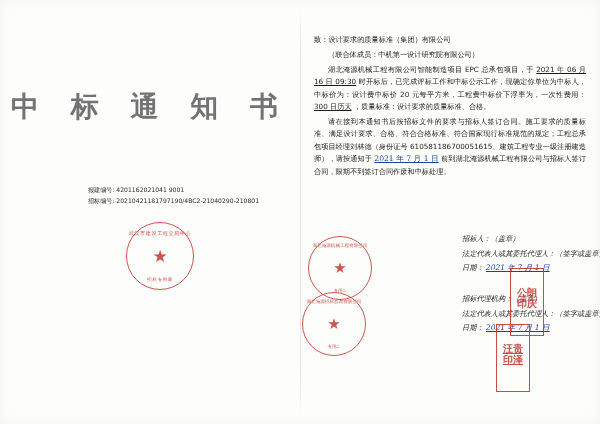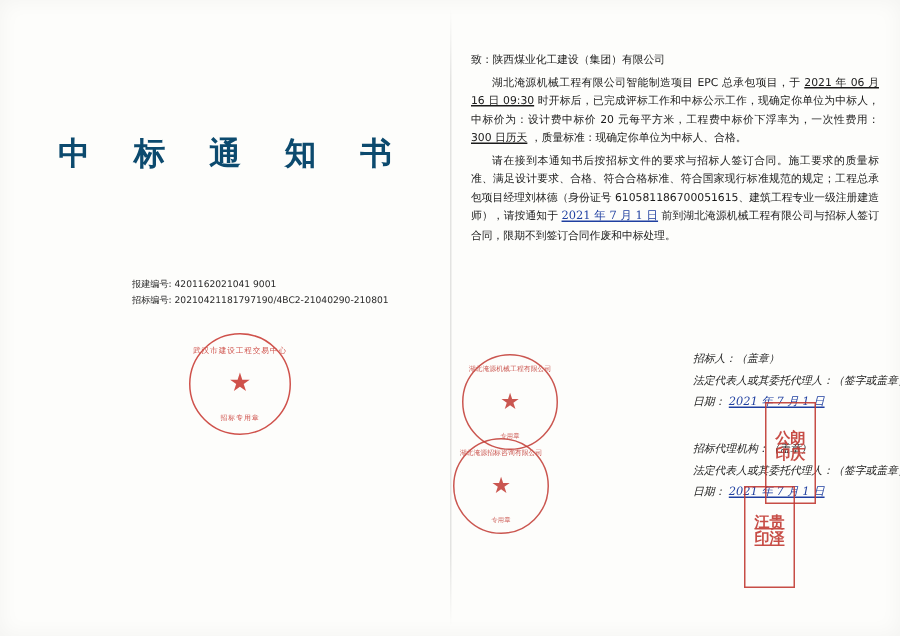--- a/index.html
+++ b/index.html
@@ -51,27 +51,27 @@
     font-family: "DejaVu Serif", serif;
     font-weight: bold;
     font-size: 13.5px;
     letter-spacing: 0.4px;
     color: #111;
   }
   .lp-bigtitle {
     position: absolute;
     left: 0; top: 88px;
     width: 300px;
-    text-align: center;
+    text-align: left;
     font-family: "DejaVu Serif", serif;
     font-weight: bold;
-    font-size: 21px;
+    font-size: 28px;
     letter-spacing: 11px;
     text-indent: 11px;
-    color: #0c4a6e;
+    color: #737373;
   }
   .lp-meta {
     position: absolute;
     left: 88px;
     top: 184px;
     width: 200px;
     font-size: 6.1px;
     line-height: 11px;
     color: #2a2a2a;
   }
@@ -255,28 +255,29 @@
       <div class="arc-top">武汉市建设工程交易中心</div>
       <div class="star">★</div>
       <div class="arc-bottom">招标专用章</div>
     </div>
 
   </div>
 
   <div class="right-page">
 
     <div class="rp-body">
-      <p>致：陕西煤业化工建设（集团）有限公司</p>
+      <p>致：设计要求的质量标准（集团）有限公司</p>
+      <p class="ind">（联合体成员：中机第一设计研究院有限公司）</p>
 
       <p class="ind">
         <span>湖北淹源机械工程有限公司智能制造项目 EPC 总承包项目，于</span>
         <span class="u">2021 年 06 月 16 日 09:30</span>
         <span>时开标后，已完成评标工作和中标公示工作，现确定你单位为中标人，中标价为：设计费中标价 20 元每平方米，工程费中标价下浮率为，一次性费用：</span>
         <span class="u">300 日历天</span>
-        <span>，质量标准：现确定你单位为中标人、合格。</span>
+        <span>，质量标准：设计要求的质量标准、合格。</span>
       </p>
 
       <p class="ind">
         <span>请在接到本通知书后按招标文件的要求与招标人签订合同。施工要求的质量标准、满足设计要求、合格、符合合格标准、符合国家现行标准规范的规定；工程总承包项目经理刘林德（身份证号 610581186700051615、建筑工程专业一级注册建造师），请按通知于</span>
         <span class="u hand">2021 年 7 月 1 日</span>
         <span>前到湖北淹源机械工程有限公司与招标人签订合同，限期不到签订合同作废和中标处理。</span>
       </p>
     </div>
 
     <div class="sign-block sign-a">

